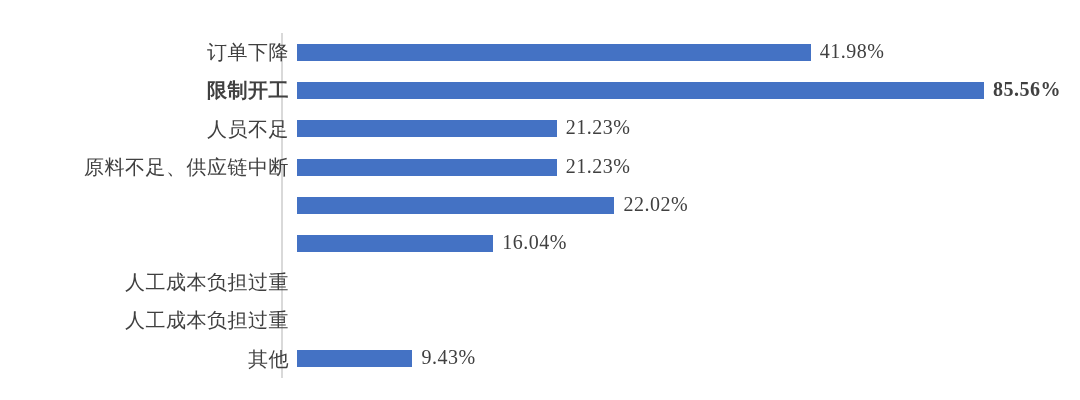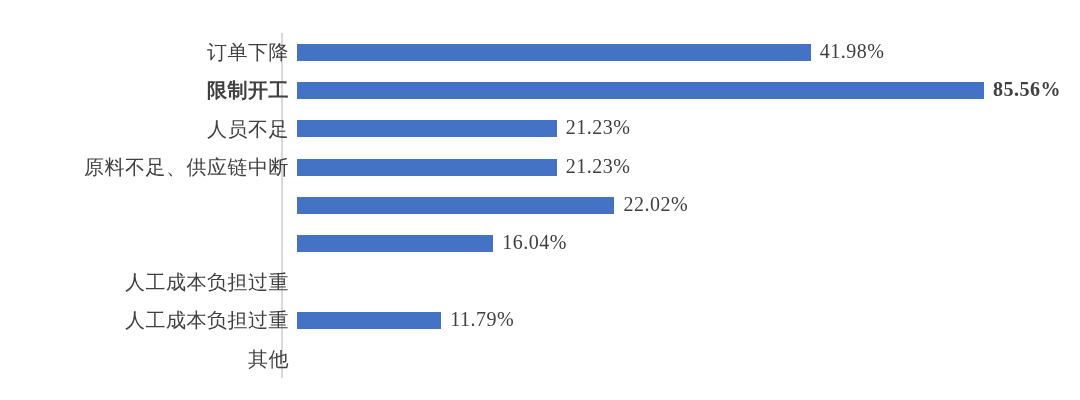--- a/index.html
+++ b/index.html
@@ -130,23 +130,23 @@
         <div class="bar-wrap">
           <div class="bar" style="width: 196.321px; background: rgb(68, 114, 196);"></div>
           <div class="value-label">16.04%</div>
         </div>
       </div>
       <div class="bar-row" style="top: 229.8px;">
         <div class="cat-label">人工成本负担过重</div>
       </div>
       <div class="bar-row" style="top: 268.1px;">
         <div class="cat-label">人工成本负担过重</div>
-        <div class="bar-wrap">
-          <div class="bar" style="width: 144.303px; background: rgb(68, 114, 196);"></div>
-          <div class="value-label">11.79%</div>
-        </div>
       </div>
       <div class="bar-row" style="top: 306.4px;">
         <div class="cat-label">其他</div>
+        <div class="bar-wrap">
+          <div class="bar" style="width: 115.418px; background: rgb(68, 114, 196);"></div>
+          <div class="value-label">9.43%</div>
+        </div>
       </div>
     </div>
 
 </div>
 
 </body></html>

